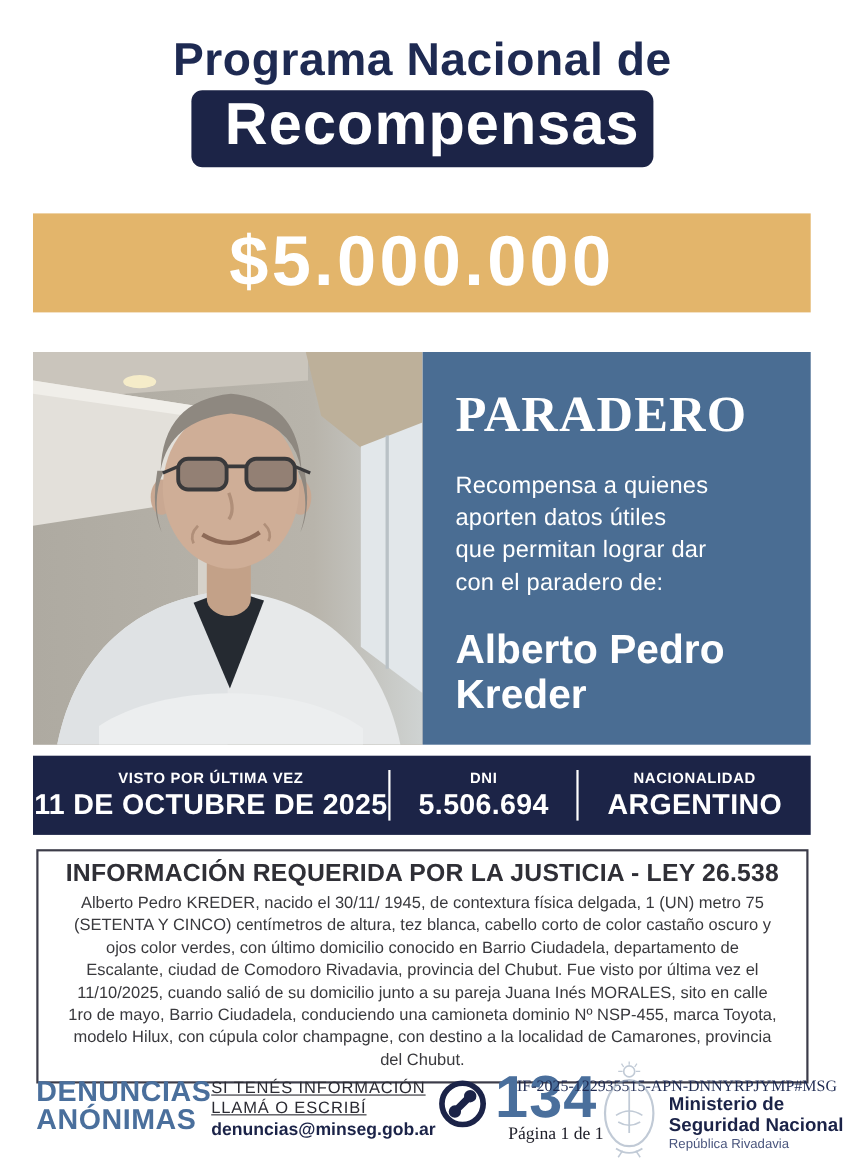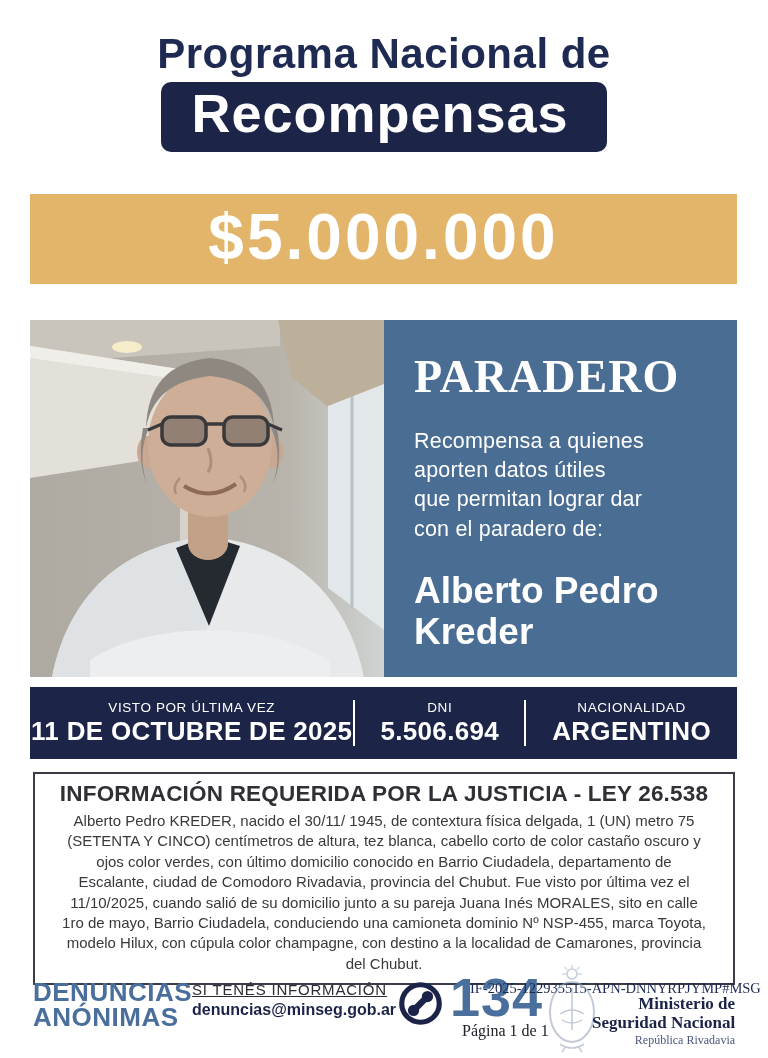--- a/index.html
+++ b/index.html
@@ -7,21 +7,21 @@
   body { font-family: "Liberation Sans", "DejaVu Sans", sans-serif; position: relative; }
 
   
   .header { padding-top: 30px; text-align: center; }
   .header-line1 {
     font-size: 42px; font-weight: 800; color: #1e2a52; letter-spacing: 0.5px;
   }
   .header-box {
     display: inline-block; background: #1c2447; color: #ffffff;
     font-size: 54px; font-weight: 800; letter-spacing: 1px;
-    padding: 4px 38px 12px 30px; border-radius: 10px; margin-top: 4px;
+    padding: 4px 12px 12px 30px; border-radius: 10px; margin-top: 4px;
     line-height: 1.0;
   }
 
   
   .gold-band {
     margin: 42px 31px 0 30px; height: 90px; background: #e3b56b;
     display: flex; align-items: center; justify-content: center;
   }
   .gold-amount {
     color: #ffffff; font-size: 64px; font-weight: 800; letter-spacing: 3px;
@@ -46,21 +46,21 @@
   
   .facts-band {
     margin: 10px 31px 0 30px; height: 72px; background: #1c2447;
     display: flex; align-items: center; color: #ffffff; text-align: center;
   }
   .fact { display: flex; flex-direction: column; justify-content: center; }
   .fact-last-seen { width: 46%; }
   .fact-dni { width: 24%; }
   .fact-nationality { width: 30%; }
   .fact-sep { width: 2px; height: 46px; background: #ffffff; flex: none; }
-  .fact-label { font-size: 13.5px; font-weight: 400; letter-spacing: 0.6px; }
+  .fact-label { font-size: 13.5px; font-weight: 700; letter-spacing: 0.6px; }
   .fact-value { font-size: 26px; font-weight: 800; margin-top: 1px; letter-spacing: 0.3px; }
 
   
   .legal-box {
     margin: 13px 33px 0 33px; border: 2px solid #3c3c49; background: #ffffff;
     text-align: center; padding: 7px 18px 9px 18px;
   }
   .legal-title { font-size: 22.5px; font-weight: 800; color: #2f2f36; letter-spacing: 0.2px; }
   .legal-body {
     margin: 4px auto 0 auto; max-width: 648px;
@@ -81,21 +81,21 @@
   .phone-number {
     position: absolute; left: 450px; top: -2px;
     color: #4a6f9c; font-size: 54px; font-weight: 800; letter-spacing: 1px;
   }
   .doc-id {
     position: absolute; left: 470px; top: 12px; width: 292px;
     font-family: "Liberation Serif", serif; font-size: 14.5px; color: #1e2a52;
     white-space: nowrap;
   }
   .crest { position: absolute; left: 540px; top: -4px; width: 64px; height: 92px; opacity: 0.55; }
-  .ministry { position: absolute; left: 592px; top: 26px; font-family: Liberation Serif, serif; color: #1b2348; text-align: right; }
+  .ministry { position: absolute; left: 608px; top: 26px; font-family: Liberation Sans, sans-serif; color: #1b2348; }
   .ministry-line { font-size: 17px; font-weight: 700; line-height: 1.12; }
   .ministry-sub { font-size: 12px; color: #4a567e; margin-top: 1px; }
   .pagina {
     position: absolute; left: 462px; top: 54px;
     font-family: "Liberation Serif", serif; font-size: 16px; color: #21212b;
   }
 </style>
 </head>
 <body>
 
@@ -199,20 +199,21 @@
 </div>
 
 <div class="footer">
   <div class="denuncias">
     <div>DENUNCIAS</div>
     <div>ANÓNIMAS</div>
   </div>
 
   <div class="contact">
     <div class="contact-line">SI TENÉS INFORMACIÓN</div>
+    <div class="contact-line">LLAMÁ O ESCRIBÍ</div>
     <div class="contact-email">denuncias@minseg.gob.ar</div>
   </div>
 
   <svg class="phone-badge" viewBox="0 0 48 48">
     <circle cx="24" cy="24" r="20" fill="none" stroke="#1b2348" stroke-width="5.5"></circle>
     <g transform="rotate(-45 24 24)" fill="#1b2348">
       <rect x="13" y="20.5" width="22" height="7" rx="3.5"></rect>
       <circle cx="13.5" cy="24" r="6"></circle>
       <circle cx="34.5" cy="24" r="6"></circle>
     </g>

